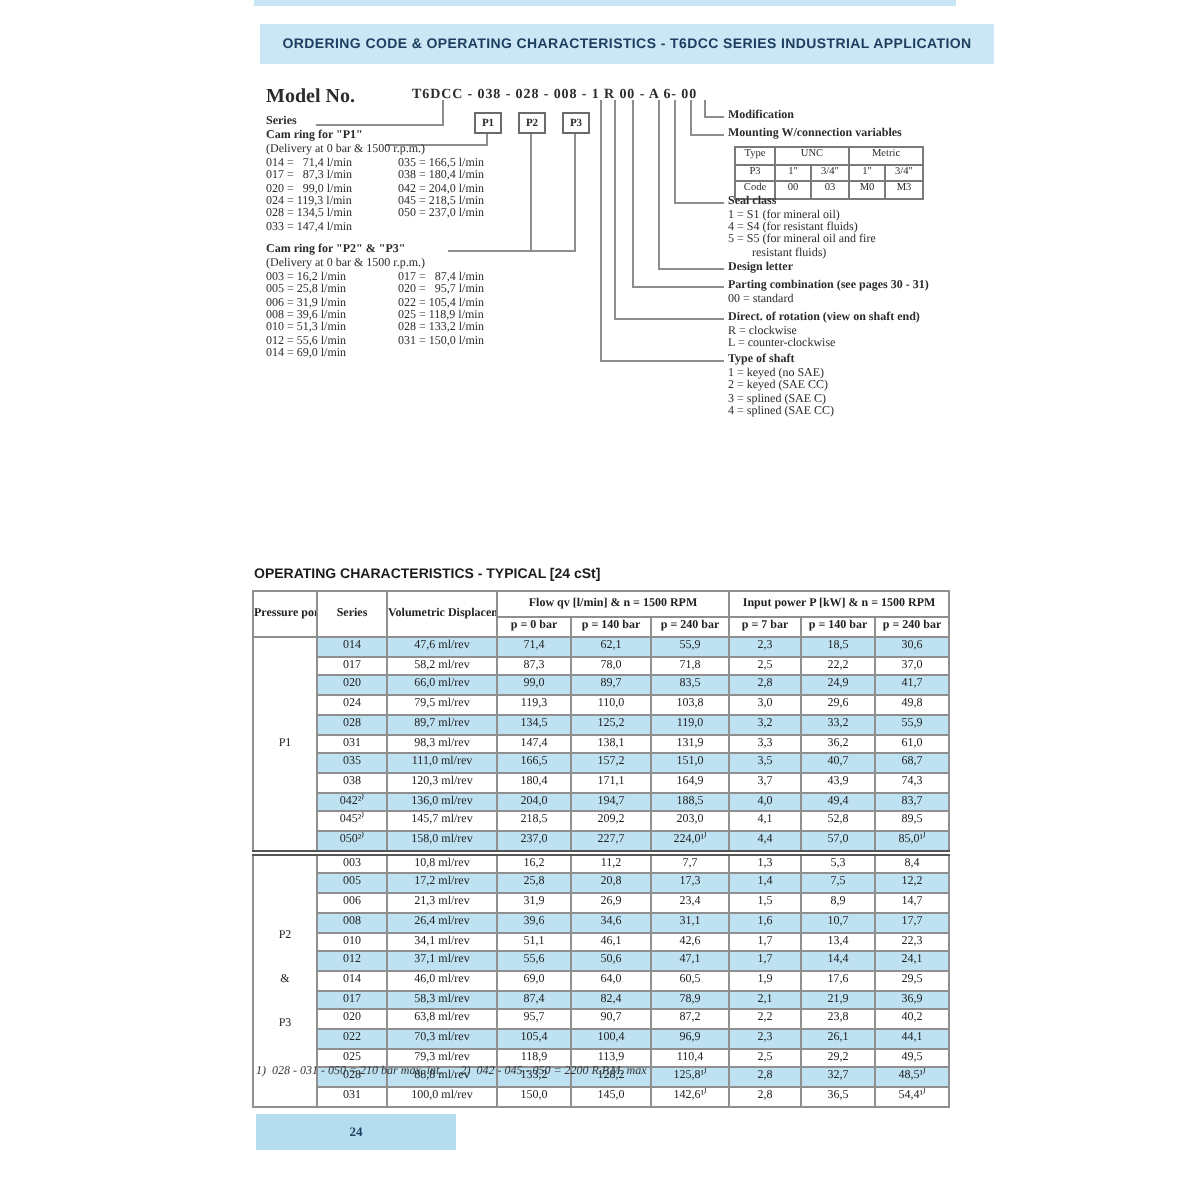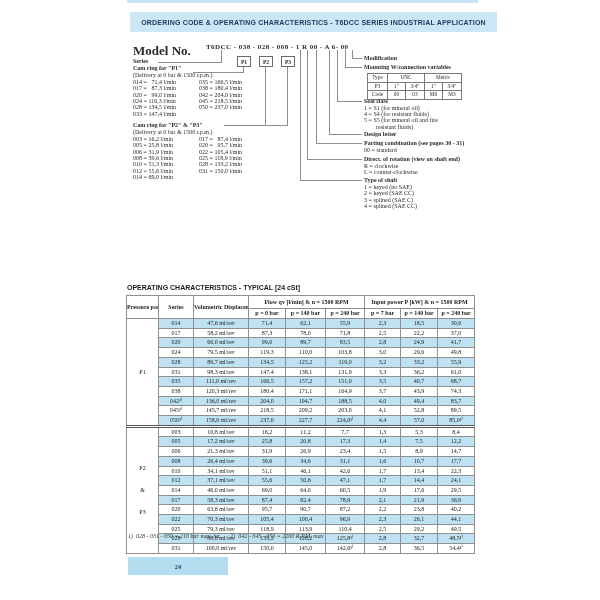--- a/index.html
+++ b/index.html
@@ -6,21 +6,21 @@
   html,body { width:600px; height:600px; background:#ffffff; }
   body { position:relative; font-family:"Liberation Serif", serif; color:#2b2b2b; overflow:hidden; }
   .abs { position:absolute; }
 
   .top-strip { left:127px; top:0; width:351px; height:3px; background:#c7e5f4; }
   .header-bar { left:130px; top:12px; width:367px; height:20px; background:#cbe7f5;
     display:flex; align-items:center; justify-content:center;
     font-family:"Liberation Sans", sans-serif; font-weight:bold; font-size:7px;
     color:#1d3e60; letter-spacing:.2px; }
 
-  .model-label { left:133px; top:43px; font-size:13px; font-weight:bold; }
+  .model-label { left:133px; top:43px; font-size:10px; font-weight:bold; }
   .model-code  { left:206px; top:43px; font-size:7px; font-weight:bold; white-space:pre; letter-spacing:.45px; }
 
   .pbox { position:absolute; top:56px; width:14px; height:11px; border:1px solid #6b6b6b;
     display:flex; align-items:center; justify-content:center; font-size:5.5px; font-weight:bold; background:#fff; }
   .pbox1 { left:237px; } .pbox2 { left:259px; } .pbox3 { left:281px; }
 
   .vline,.hline { position:absolute; background:#8d8d8d; }
   .vline { width:1px; } .hline { height:1px; }
 
   .lbl-b6 { font-size:6px; font-weight:bold; white-space:pre; }

